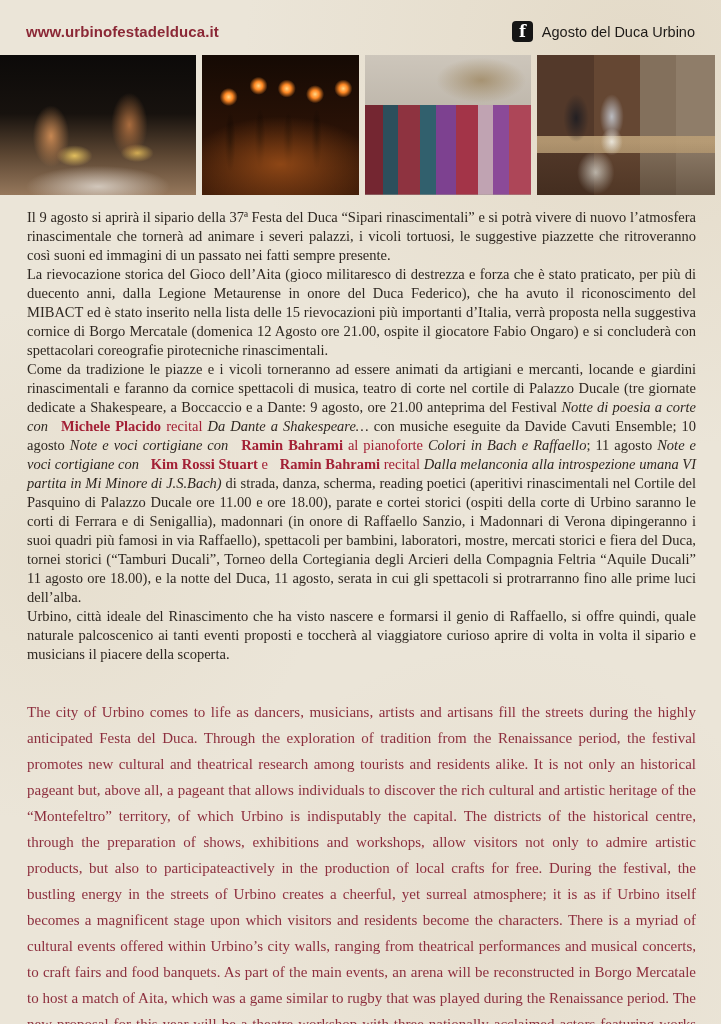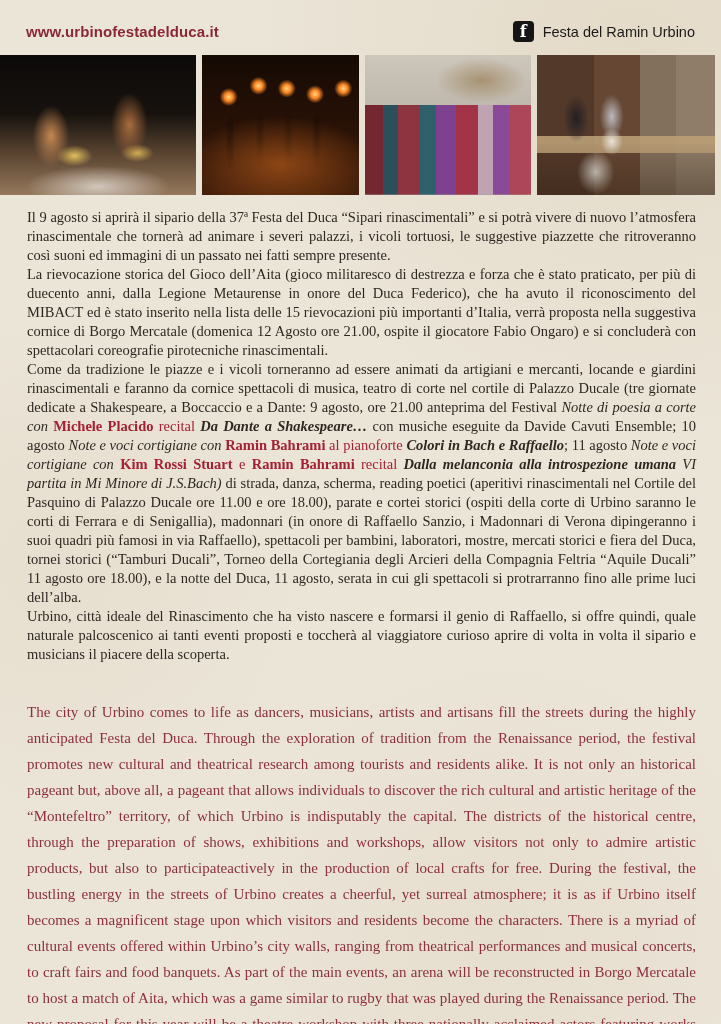--- a/index.html
+++ b/index.html
@@ -99,23 +99,23 @@
     hyphens:auto;
     -webkit-hyphens:auto;
   }
   p.it{
     font-size:14.5px;line-height:19px;color:var(--ink);
   }
   p.en{
     font-size:15px;line-height:26px;color:var(--maroon);margin-top:35px;
   }
   .i{font-style:italic;}
-  .bi{font-style:italic;font-weight:700;}
+  .bi{font-style:italic;font-weight:400;}
   .r{color:var(--red);}
-  .br{color:var(--red);font-weight:700;}
+  .br{color:var(--red);font-weight:700;margin-left:8px;}
 
   
   .sponsors{
     margin-top:auto;
     display:flex;align-items:center;justify-content:space-between;
     padding:0 30px 26px 34px;
   }
   
   .coop{display:flex;flex-direction:row;width:104px;}
   .coop-word{
@@ -159,21 +159,21 @@
 </style>
 </head>
 <body>
 
 <div class="page">
 
   <header class="top">
     <div class="url">www.urbinofestadelduca.it</div>
     <div class="fb">
       <span class="fb-icon">f</span>
-      <span class="fb-name">Festa del Ramin Urbino</span>
+      <span class="fb-name">Agosto del Duca Urbino</span>
     </div>
   </header>
 
   <div class="strip">
     <div class="ph ph1"></div>
     <div class="ph ph2"></div>
     <div class="ph ph3"></div>
     <div class="ph ph4"></div>
   </div>
 

